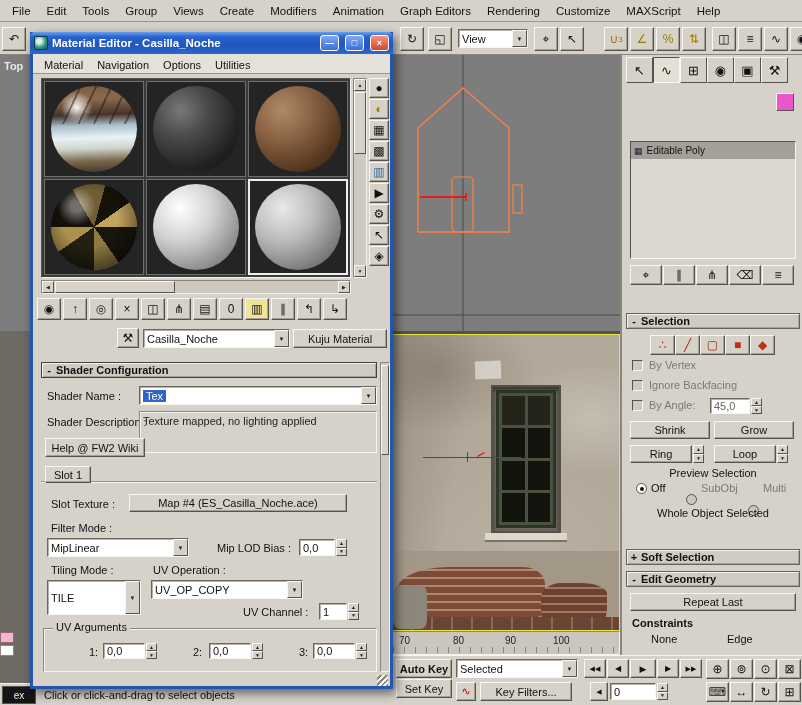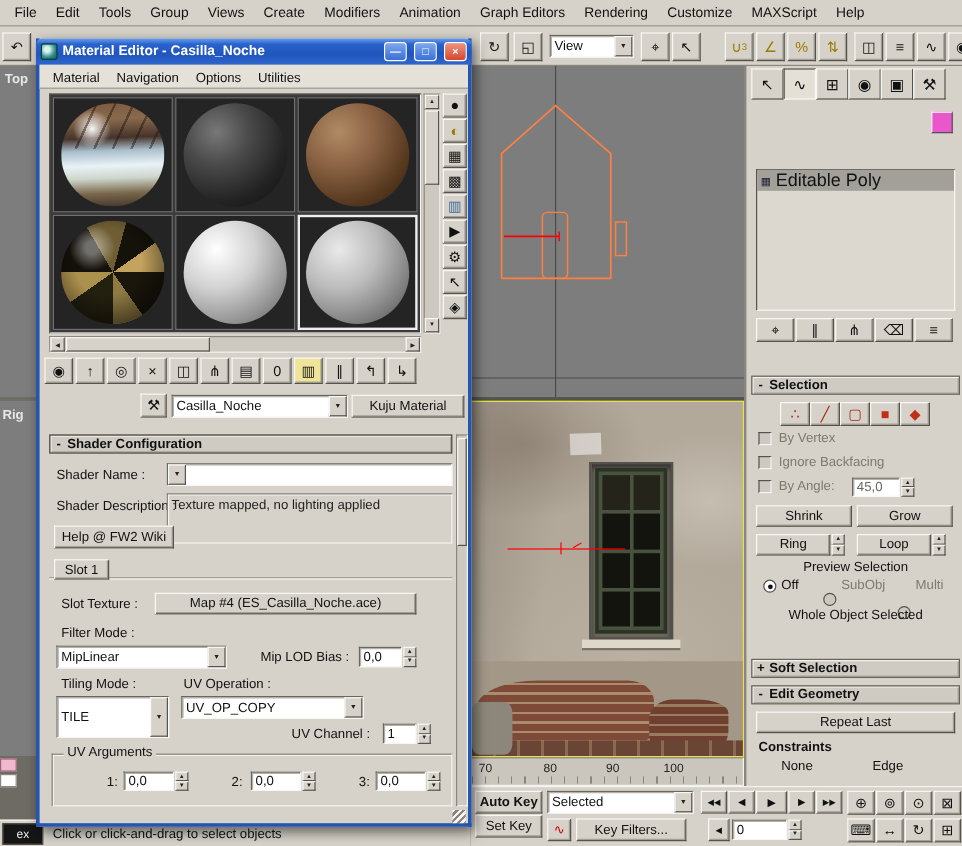--- a/index.html
+++ b/index.html
@@ -132,23 +132,20 @@
         <span>∿</span>
       </div>
     <div class="btn icon-btn abs" style="left:790px;top:5px;width:24px;height:24px">
         <span>◉</span>
       </div>
   </div>
 
   <div class="abs" style="left:0;top:55px;width:30px;height:276px;background:#7d7d7d">
     <span class="vp-label abs" style="left:4px;top:5px">Top</span>
   </div>
-  <div class="abs" style="left:0;top:334px;width:30px;height:296px;background:#7d7d7d">
-    <span class="vp-label abs" style="left:2px;top:6px">Rig</span>
-  </div>
   <div class="abs" style="left:0;top:632px;width:14px;height:11px;background:#f0b8cc;border:1px solid #9a6478"></div>
   <div class="abs" style="left:0;top:645px;width:14px;height:11px;background:#fdfdfd;border:1px solid #8a867e"></div>
 
   <div class="abs" style="left:392px;top:55px;width:228px;height:276px;background:#7d7d7d;overflow:hidden">
     <svg width="228" height="276">
       <line x1="71" y1="0" x2="71" y2="276" stroke="#4a4a4a" stroke-width="1"></line>
       <line x1="0" y1="260" x2="228" y2="260" stroke="#4a4a4a" stroke-width="1"></line>
       <path d="M26,177 L26,73 L71,33 L117,73 L117,177 L26,177" fill="none" stroke="#ff8040" stroke-width="1.4"></path>
       <rect x="60" y="122" width="21" height="55" rx="4" fill="none" stroke="#ff8040" stroke-width="1.2"></rect>
       <rect x="121" y="130" width="9" height="28" fill="none" stroke="#ff8040" stroke-width="1.2"></rect>
@@ -208,21 +205,21 @@
     <div class="tab abs" style="left:139px;top:2px;width:27px;height:26px">
         <span>⚒</span>
       </div>
 
     <div class="abs" style="left:154px;top:38px;width:18px;height:18px;background:#e958cb;border:1px solid;border-color:#f8f7f4 #55534d #55534d #f8f7f4"></div>
 
 
     <div class="abs" style="left:8px;top:86px;width:166px;height:118px;background:#dcd8d0;border:1px solid;border-color:#55534d #f8f7f4 #f8f7f4 #55534d">
       <div style="height:17px;background:#a3a099;display:flex;align-items:center;gap:4px;padding:0 3px">
         <span style="font-size:9px;color:#223">▦</span>
-        <span style="font-size:15px">Editable Poly</span>
+        <span style="font-size:10px">Editable Poly</span>
       </div>
     </div>
 
     <div class="btn icon-btn abs" style="left:8px;top:210px;width:32px;height:20px">
         <span>⌖</span>
       </div>
     <div class="btn icon-btn abs" style="left:41px;top:210px;width:32px;height:20px">
         <span>∥</span>
       </div>
     <div class="btn icon-btn abs" style="left:74px;top:210px;width:32px;height:20px">
@@ -530,20 +527,23 @@
           <span>Kuju Material</span>
         </div>
 
       <div class="rhead abs" style="left:8px;top:330px;width:336px;height:16px;border-color:#44423c">
         <span class="pm">-</span>
         <span class="rtitle">Shader Configuration</span>
       </div>
 
       <span class="lbl abs" style="left:14px;top:358px">Shader Name :</span>
       <div class="combo abs" style="left:106px;top:354px;width:238px;height:19px">
+        <span class="cval">
+            <span class="sel-text">Tex</span>
+          </span>
         <b class="carrow">▼</b>
       </div>
 
       <span class="lbl abs" style="left:14px;top:384px">Shader Description :</span>
       <div class="abs gframe" style="left:106px;top:379px;width:238px;height:42px;padding:3px;font-size:11px;color:#222"><span>Texture mapped, no lighting applied</span></div>
 
       <div class="btn abs" style="left:12px;top:406px;width:100px;height:19px">
           <span>Help @ FW2 Wiki</span>
         </div>
 

